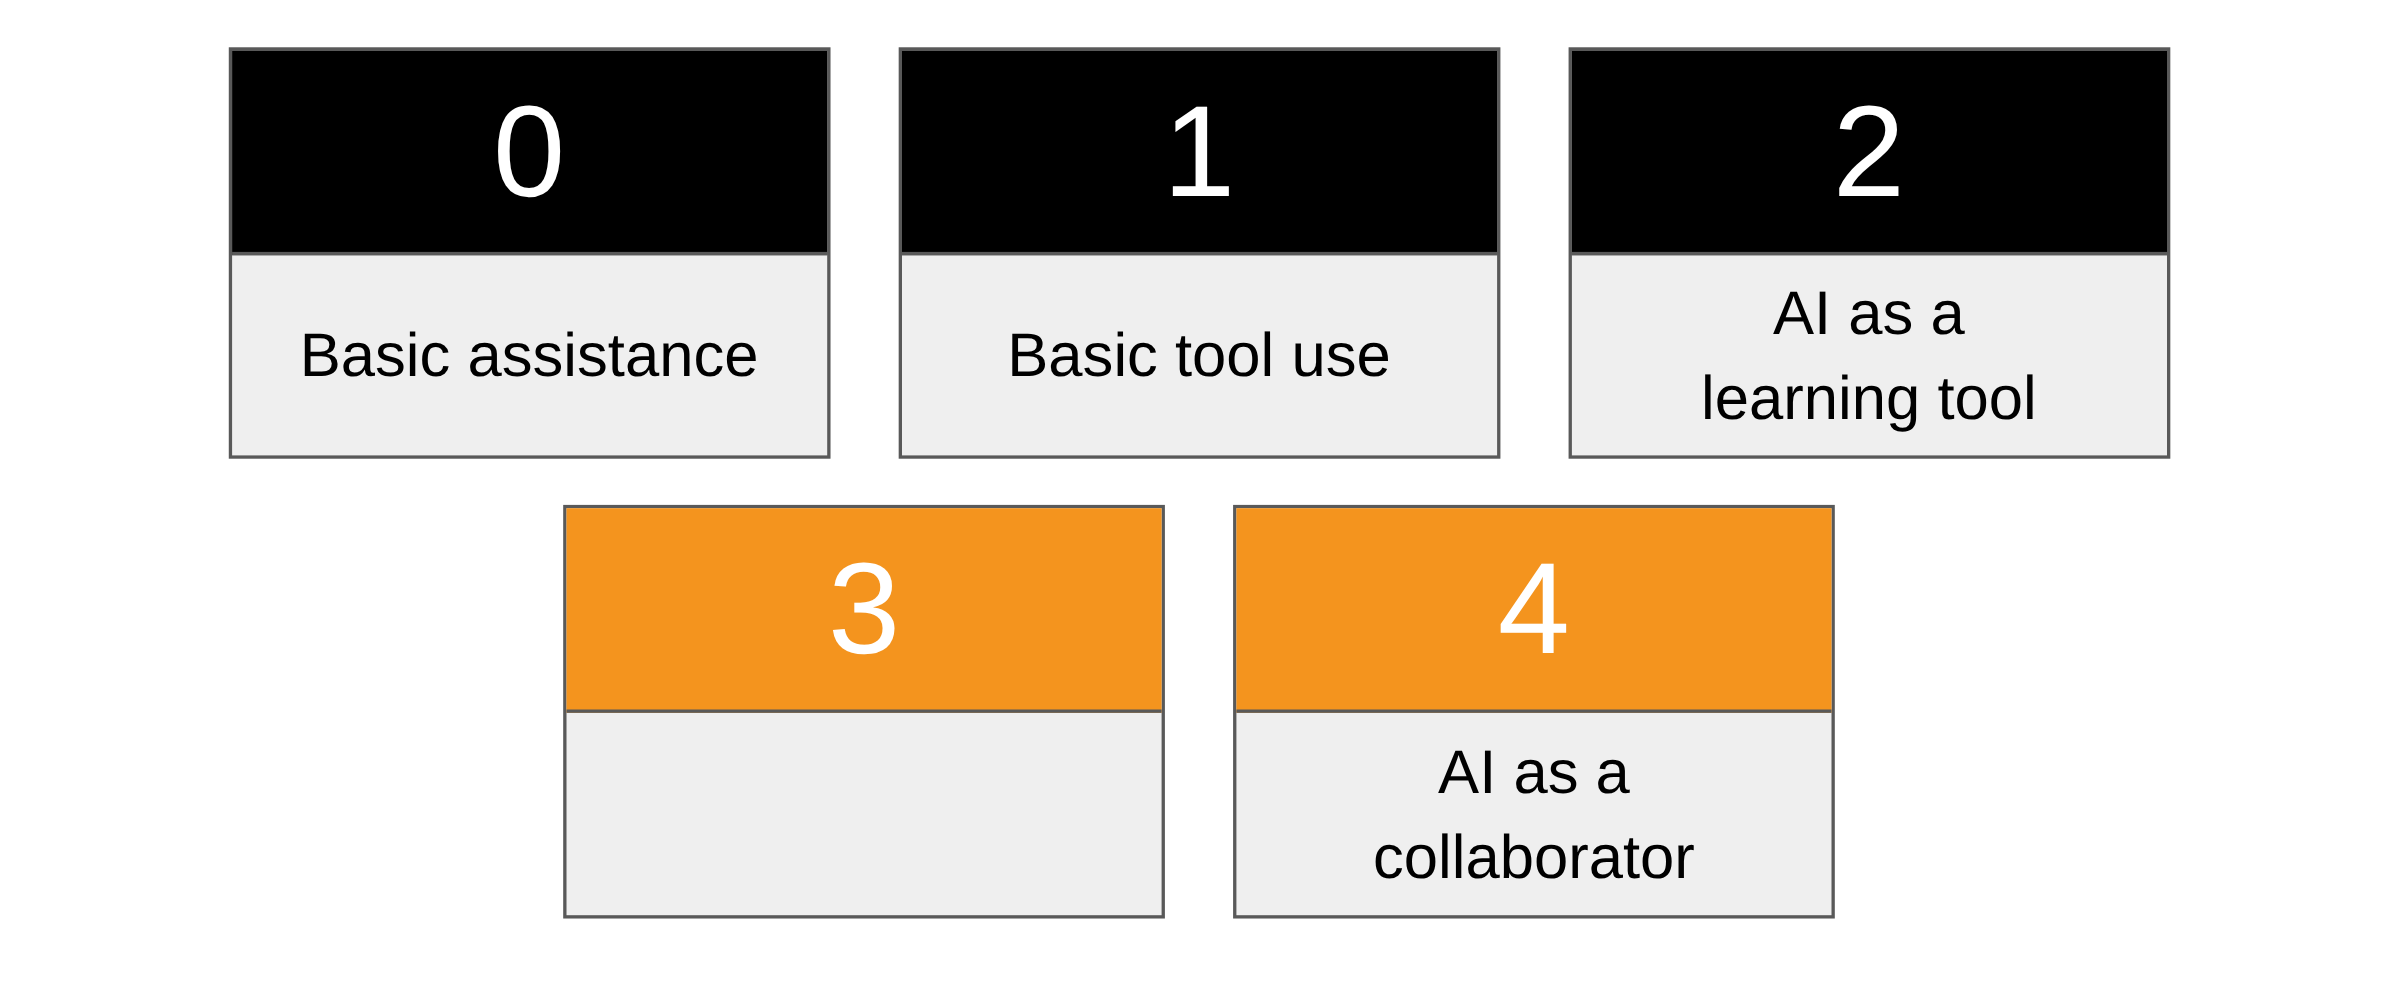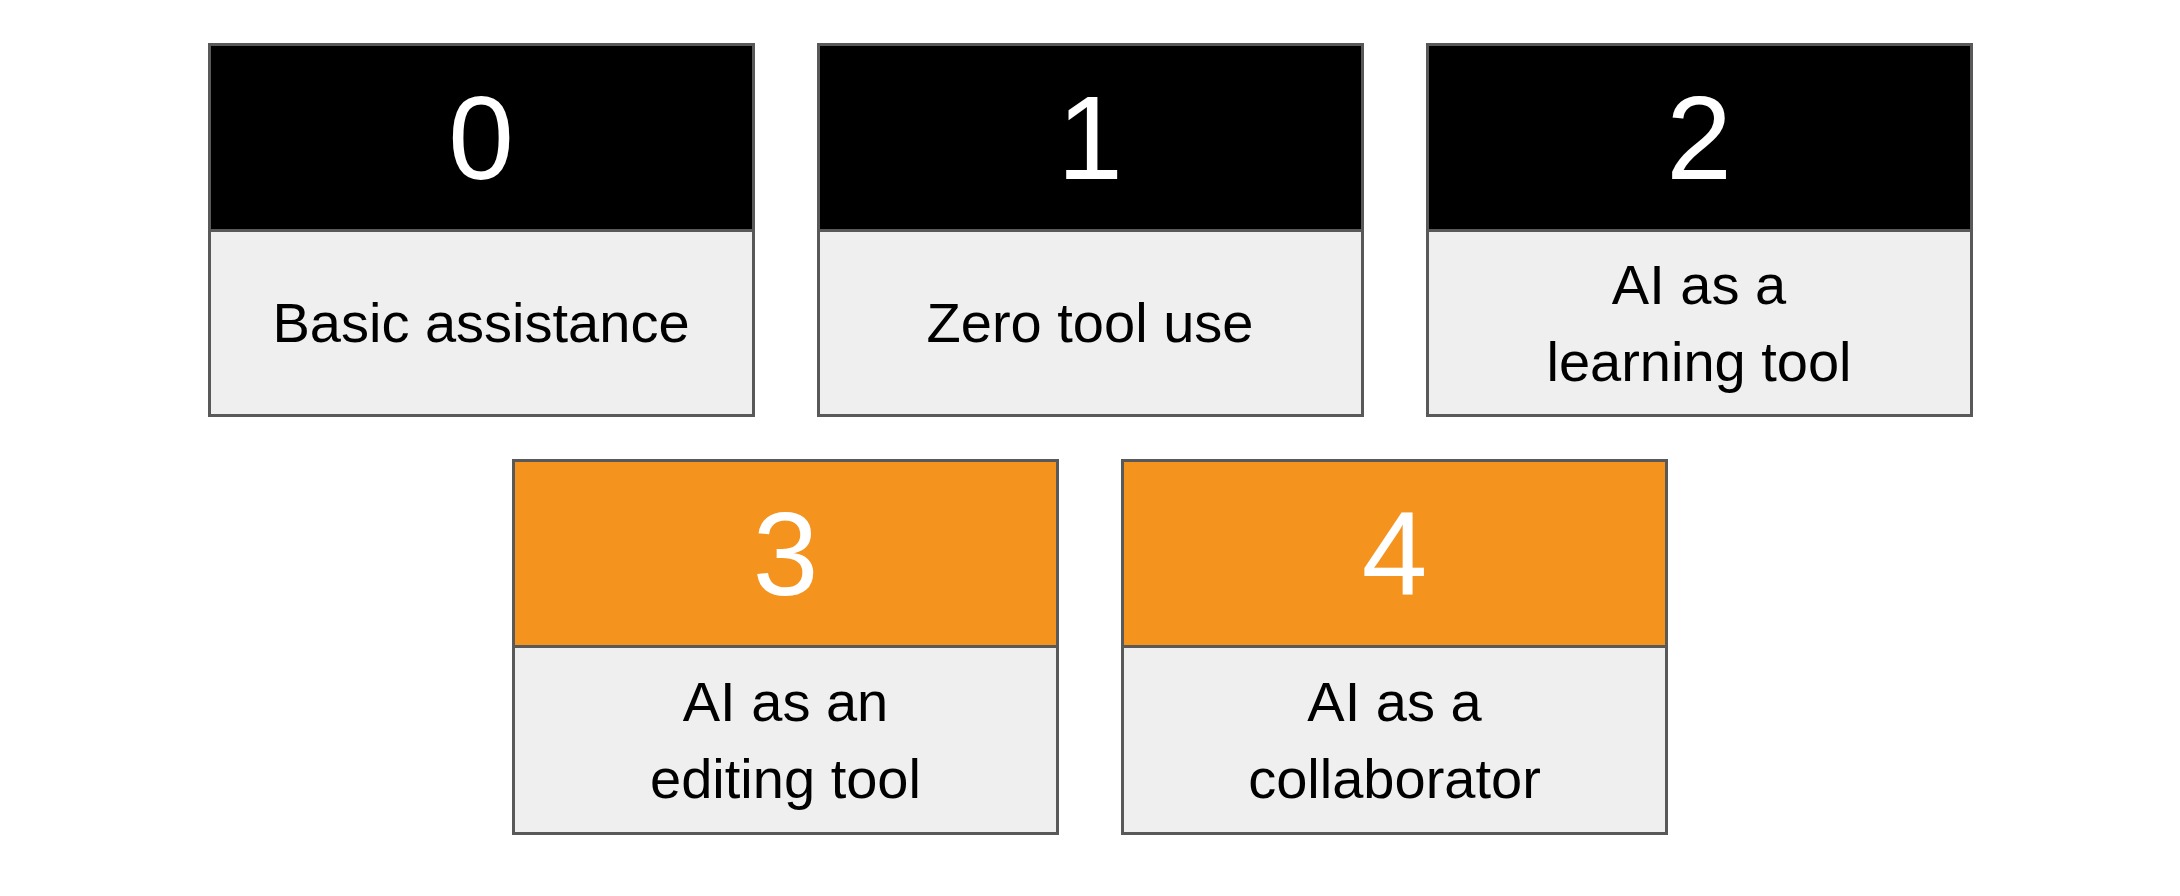--- a/index.html
+++ b/index.html
@@ -80,21 +80,21 @@
       <div class="card-body">
         <span class="label">Basic assistance</span>
       </div>
     </div>
 
     <div class="card">
       <div class="card-header" style="background-color: rgb(0, 0, 0);">
         <span class="num">1</span>
       </div>
       <div class="card-body">
-        <span class="label">Zero tool use</span>
+        <span class="label">Basic tool use</span>
       </div>
     </div>
 
     <div class="card">
       <div class="card-header" style="background-color: rgb(0, 0, 0);">
         <span class="num">2</span>
       </div>
       <div class="card-body">
         <span class="label">AI as a
 learning tool</span>
@@ -102,24 +102,20 @@
     </div>
 
   </div>
 
   <div class="row row-bottom">
 
     <div class="card">
       <div class="card-header" style="background-color: rgb(244, 148, 30);">
         <span class="num">3</span>
       </div>
-      <div class="card-body">
-        <span class="label">AI as an
-editing tool</span>
-      </div>
     </div>
 
     <div class="card">
       <div class="card-header" style="background-color: rgb(244, 148, 30);">
         <span class="num">4</span>
       </div>
       <div class="card-body">
         <span class="label">AI as a
 collaborator</span>
       </div>

